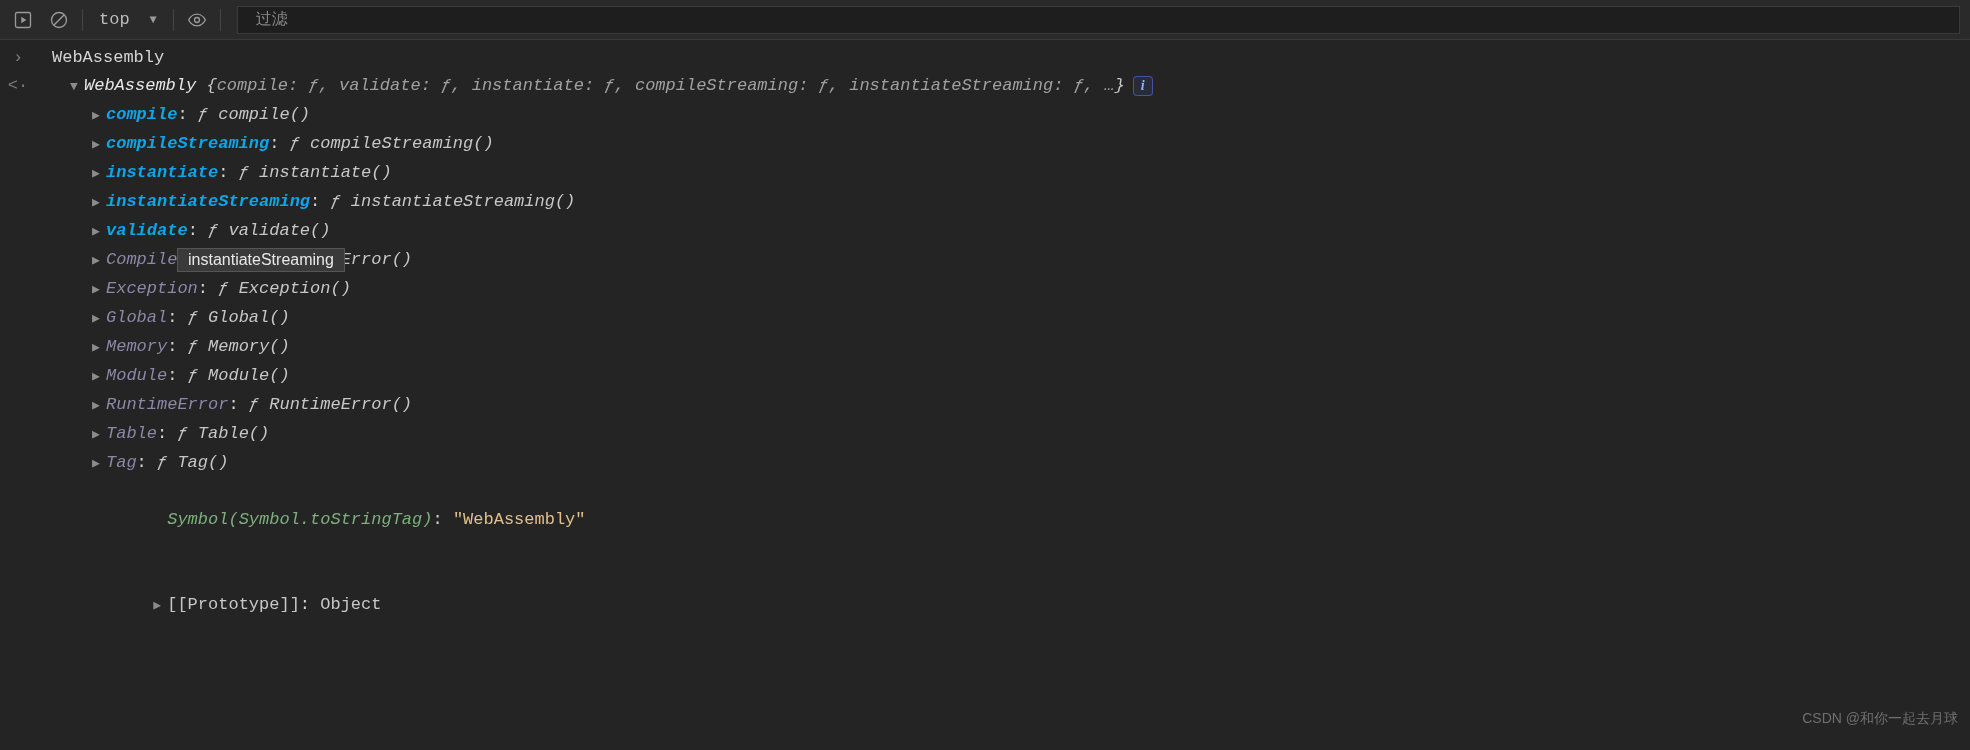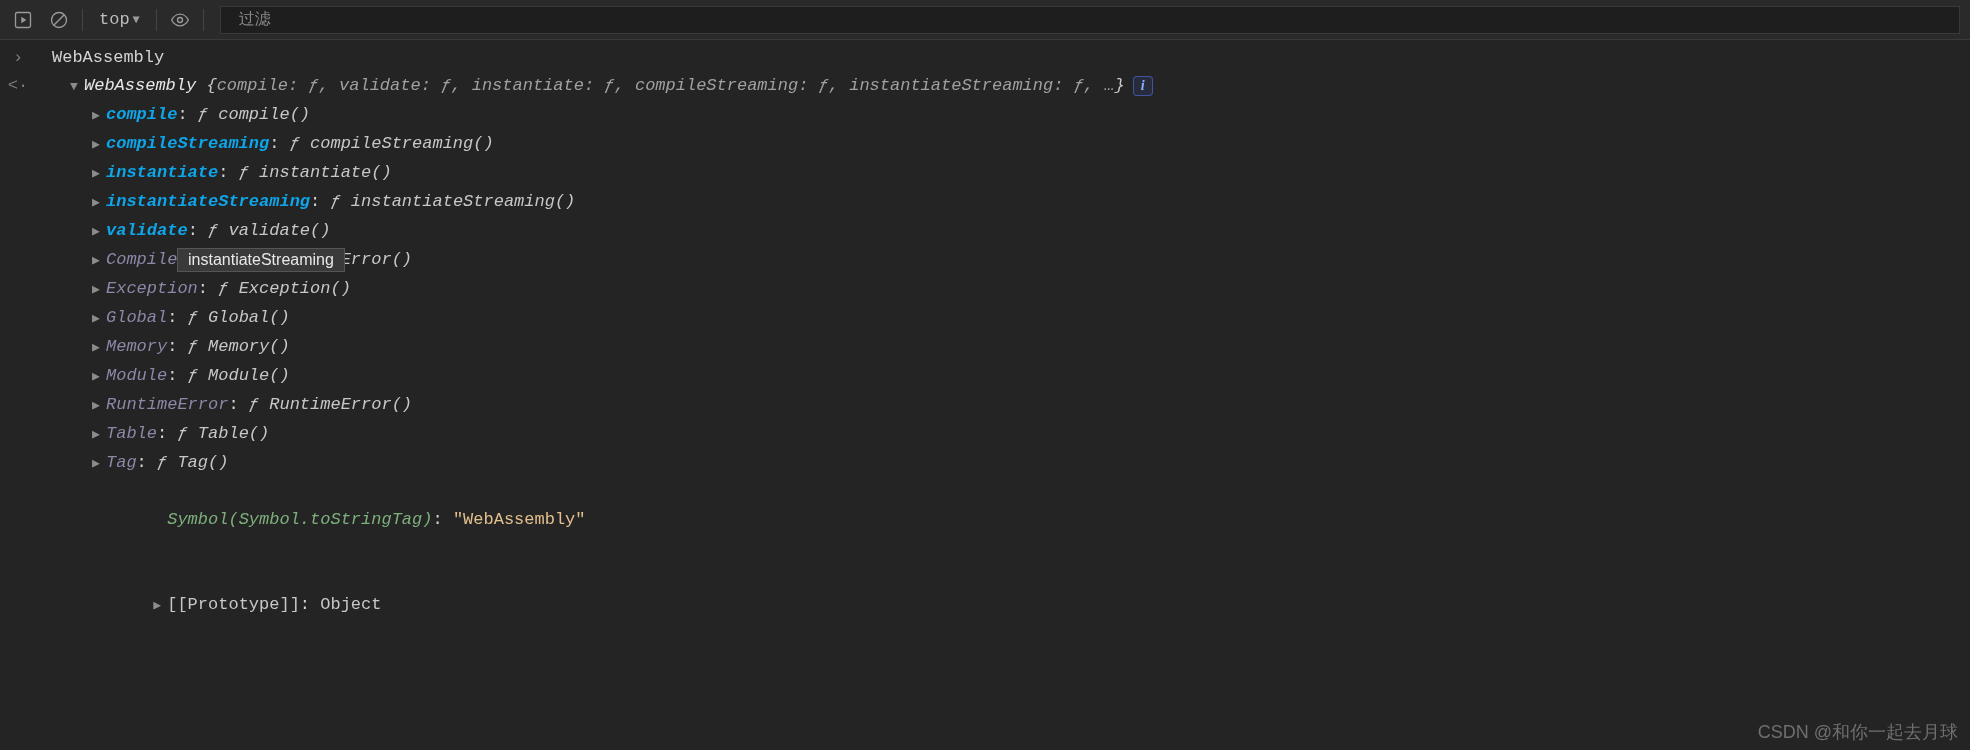--- a/index.html
+++ b/index.html
@@ -2,21 +2,21 @@
 <html><head>
 <meta charset="utf-8">
 <style>
   * { margin: 0; padding: 0; box-sizing: border-box; }
   html, body { width: 1970px; height: 750px; background: #242424; color: #d4d4d4; font-family: Menlo, Consolas, "Courier New", monospace; font-size: 17px; overflow: hidden; }
   
   .toolbar { height: 40px; display:flex; align-items:center; gap:10px; padding:0 10px; border-bottom:1px solid #3a3a3a; background:#2a2a2a; }
   .tb-btn { width: 26px; height: 26px; display:flex; align-items:center; justify-content:center; color:#9a9a9a; cursor:pointer; }
   .tb-btn svg { width:20px; height:20px; fill:none; stroke:currentColor; stroke-width:1.6; }
   .tb-sep { width:1px; height:22px; background:#444; }
-  .context-sel { display:flex; align-items:center; color:#bcbcbc; cursor:pointer; padding:0 6px; gap:3px; }
+  .context-sel { display:flex; align-items:center; color:#bcbcbc; cursor:pointer; padding:0 6px; gap:20px; }
   .context-sel .tri { font-size:12px; color:#9a9a9a; }
   .filter { flex:1; height:28px; margin-left:6px; }
   .filter input { width:100%; height:100%; background:#1e1e1e; border:1px solid #3a3a3a; color:#e5e5e5; padding:0 18px; font-family:inherit; font-size:16px; outline:none; }
   .filter input::placeholder { color:#888; }
   
   .console { padding-top:4px; }
   .row { display:flex; align-items:flex-start; line-height:28px; }
   .gutter { width:36px; flex-shrink:0; text-align:center; color:#7d7d7d; user-select:none; }
   .content { flex:1; white-space:pre;margin-left:16px; }
   .indent1 { padding-left:18px; }
@@ -29,21 +29,21 @@
   .prop-key { color:#0ea5e9; font-weight:600; font-style: italic; }
   .prop-key-dim { color:#8d87a8; font-style: italic; }
   .colon { color:#d4d4d4; }
   .ftoken { font-style: italic; color:#c7c7c7; }
   .fname { font-style: italic; color:#c7c7c7; }
   .string { color:#e2c08d; }
   .sym { color:#7db07d; font-style: italic; font-family: Liberation Mono, monospace; }
   .internal { color:#c7c7c7; }
   .info-badge { display:inline-flex; width:20px; height:20px; border-radius:4px; background:#3b5bdb22; border:1px solid #5a78ff88; align-items:center; justify-content:center; color:#8ab4ff; font-family:Georgia, serif; font-style:italic; font-weight:bold; font-size:14px; margin-left:8px; cursor:pointer; vertical-align:middle; }
   .tooltip { position:absolute; background:#3a3a3a; border:1px solid #555; color:#e8e8e8; padding:2px 10px; font-family: -apple-system, Helvetica, Arial, sans-serif; font-size:16px; font-style:normal; z-index:50; pointer-events:none; }
-  .watermark { position:absolute; bottom:6px; right:12px; color:#6f6f6f; font-family: -apple-system, Helvetica, sans-serif; font-size:18px; font-style:normal;text-align:center; }
+  .watermark { position:absolute; bottom:22px; right:12px; color:#6f6f6f; font-family: -apple-system, Helvetica, sans-serif; font-size:14px; font-style:normal;text-align:center; }
 </style>
 </head>
 <body>
 
 <div class="toolbar">
   <div class="tb-btn">
     <svg viewBox="0 0 24 24">
         <rect x="3" y="3" width="18" height="18" rx="2"></rect>
         <polygon points="10,8 16,12 10,16" fill="currentColor" stroke="none"></polygon>
       </svg>

